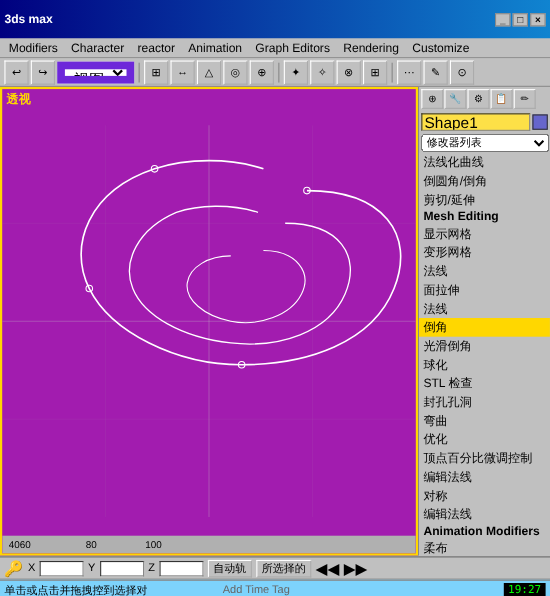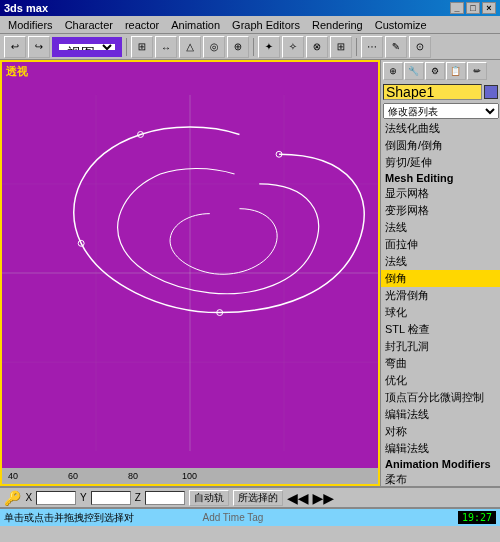--- a/index.html
+++ b/index.html
@@ -7,21 +7,21 @@
       width: 500px;
       height: 542px;
       overflow: hidden;
       font-family: 'SimSun', 'MS Gothic', sans-serif;
       font-size: 11px;
       background: #c0c0c0;
     }
 
     
     #title-bar {
-      height: 16px;
+      height: 35px;
       background: linear-gradient(to right, #000080, #1084d0);
       display: flex;
       align-items: center;
       padding: 0 4px;
       color: white;
       font-size: 11px;
       font-weight: bold;
     }
     #title-bar-controls {
       margin-left: auto;
@@ -343,21 +343,21 @@
       <path d="M 240 115 C 270 115, 285 135, 275 155 C 265 175, 235 185, 210 180 C 185 175, 168 160, 170 145 C 172 130, 190 120, 210 120" fill="none" stroke="white" stroke-width="1"></path>
 
       <circle cx="280" cy="60" r="3" fill="none" stroke="white" stroke-width="1"></circle>
       <circle cx="80" cy="150" r="3" fill="none" stroke="white" stroke-width="1"></circle>
       <circle cx="140" cy="40" r="3" fill="none" stroke="white" stroke-width="1"></circle>
       <circle cx="220" cy="220" r="3" fill="none" stroke="white" stroke-width="1"></circle>
     </svg>
 
     <div style="position:absolute;bottom:0;left:0;right:0;height:16px;background:#b0b0b0;display:flex;align-items:center;font-size:9px;color:black;padding:0 2px;">
       <span style="margin-left:4px">40</span>
-      <span style="margin-left:50px">60</span>
+      <span style="">60</span>
       <span style="margin-left:50px">80</span>
       <span style="margin-left:44px">100</span>
     </div>
   </div>
 
   <div id="right-panel">
 
     <div id="right-toolbar">
       <div id="right-toolbar-row">
         <div class="right-tool-btn">⊕</div>

